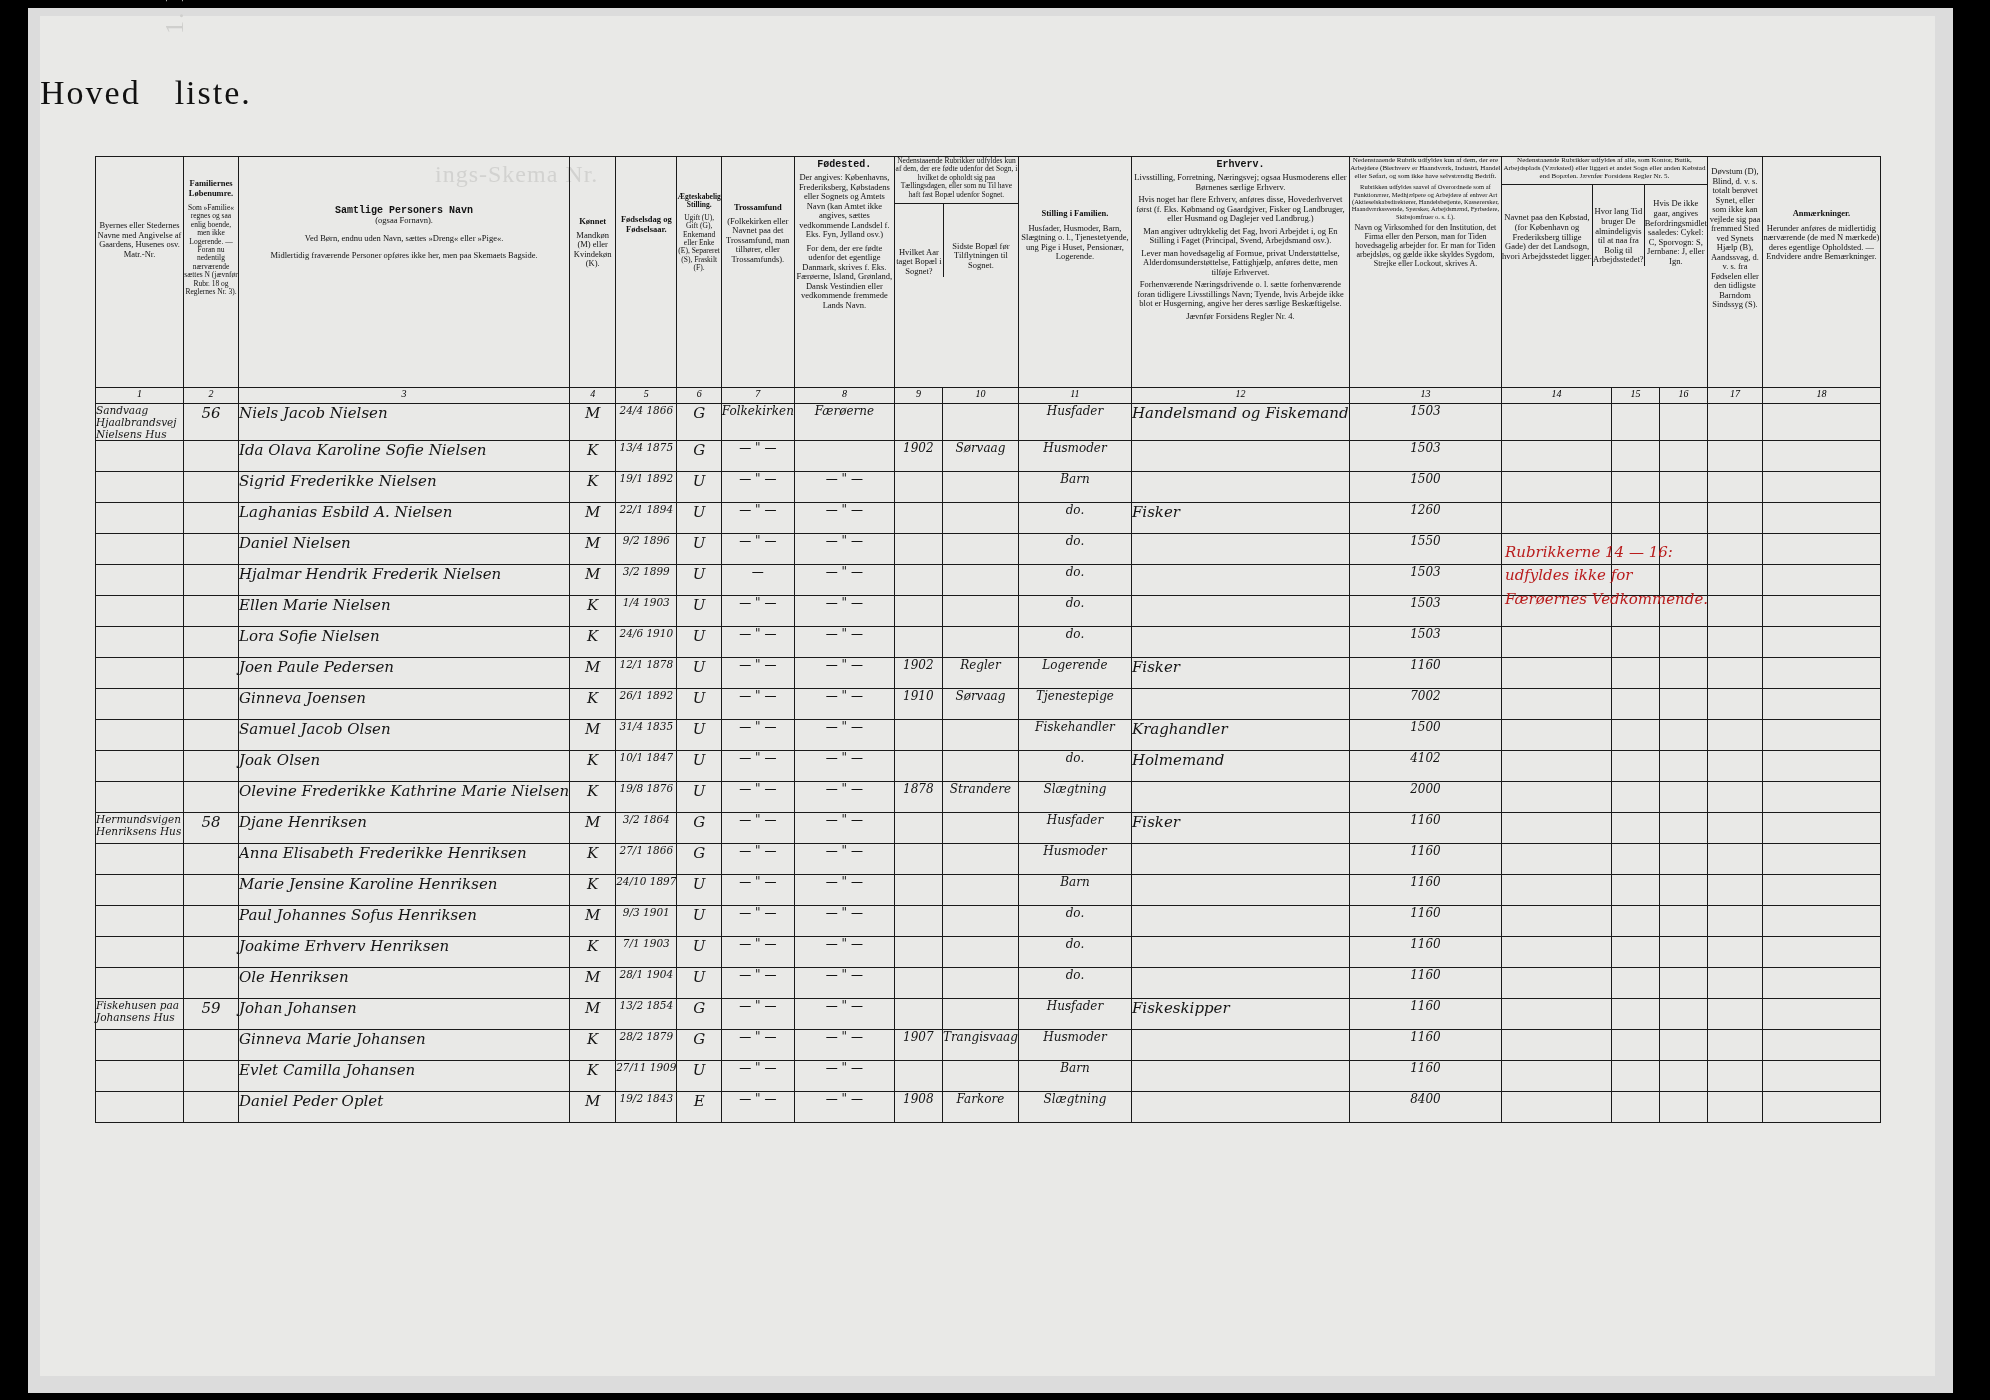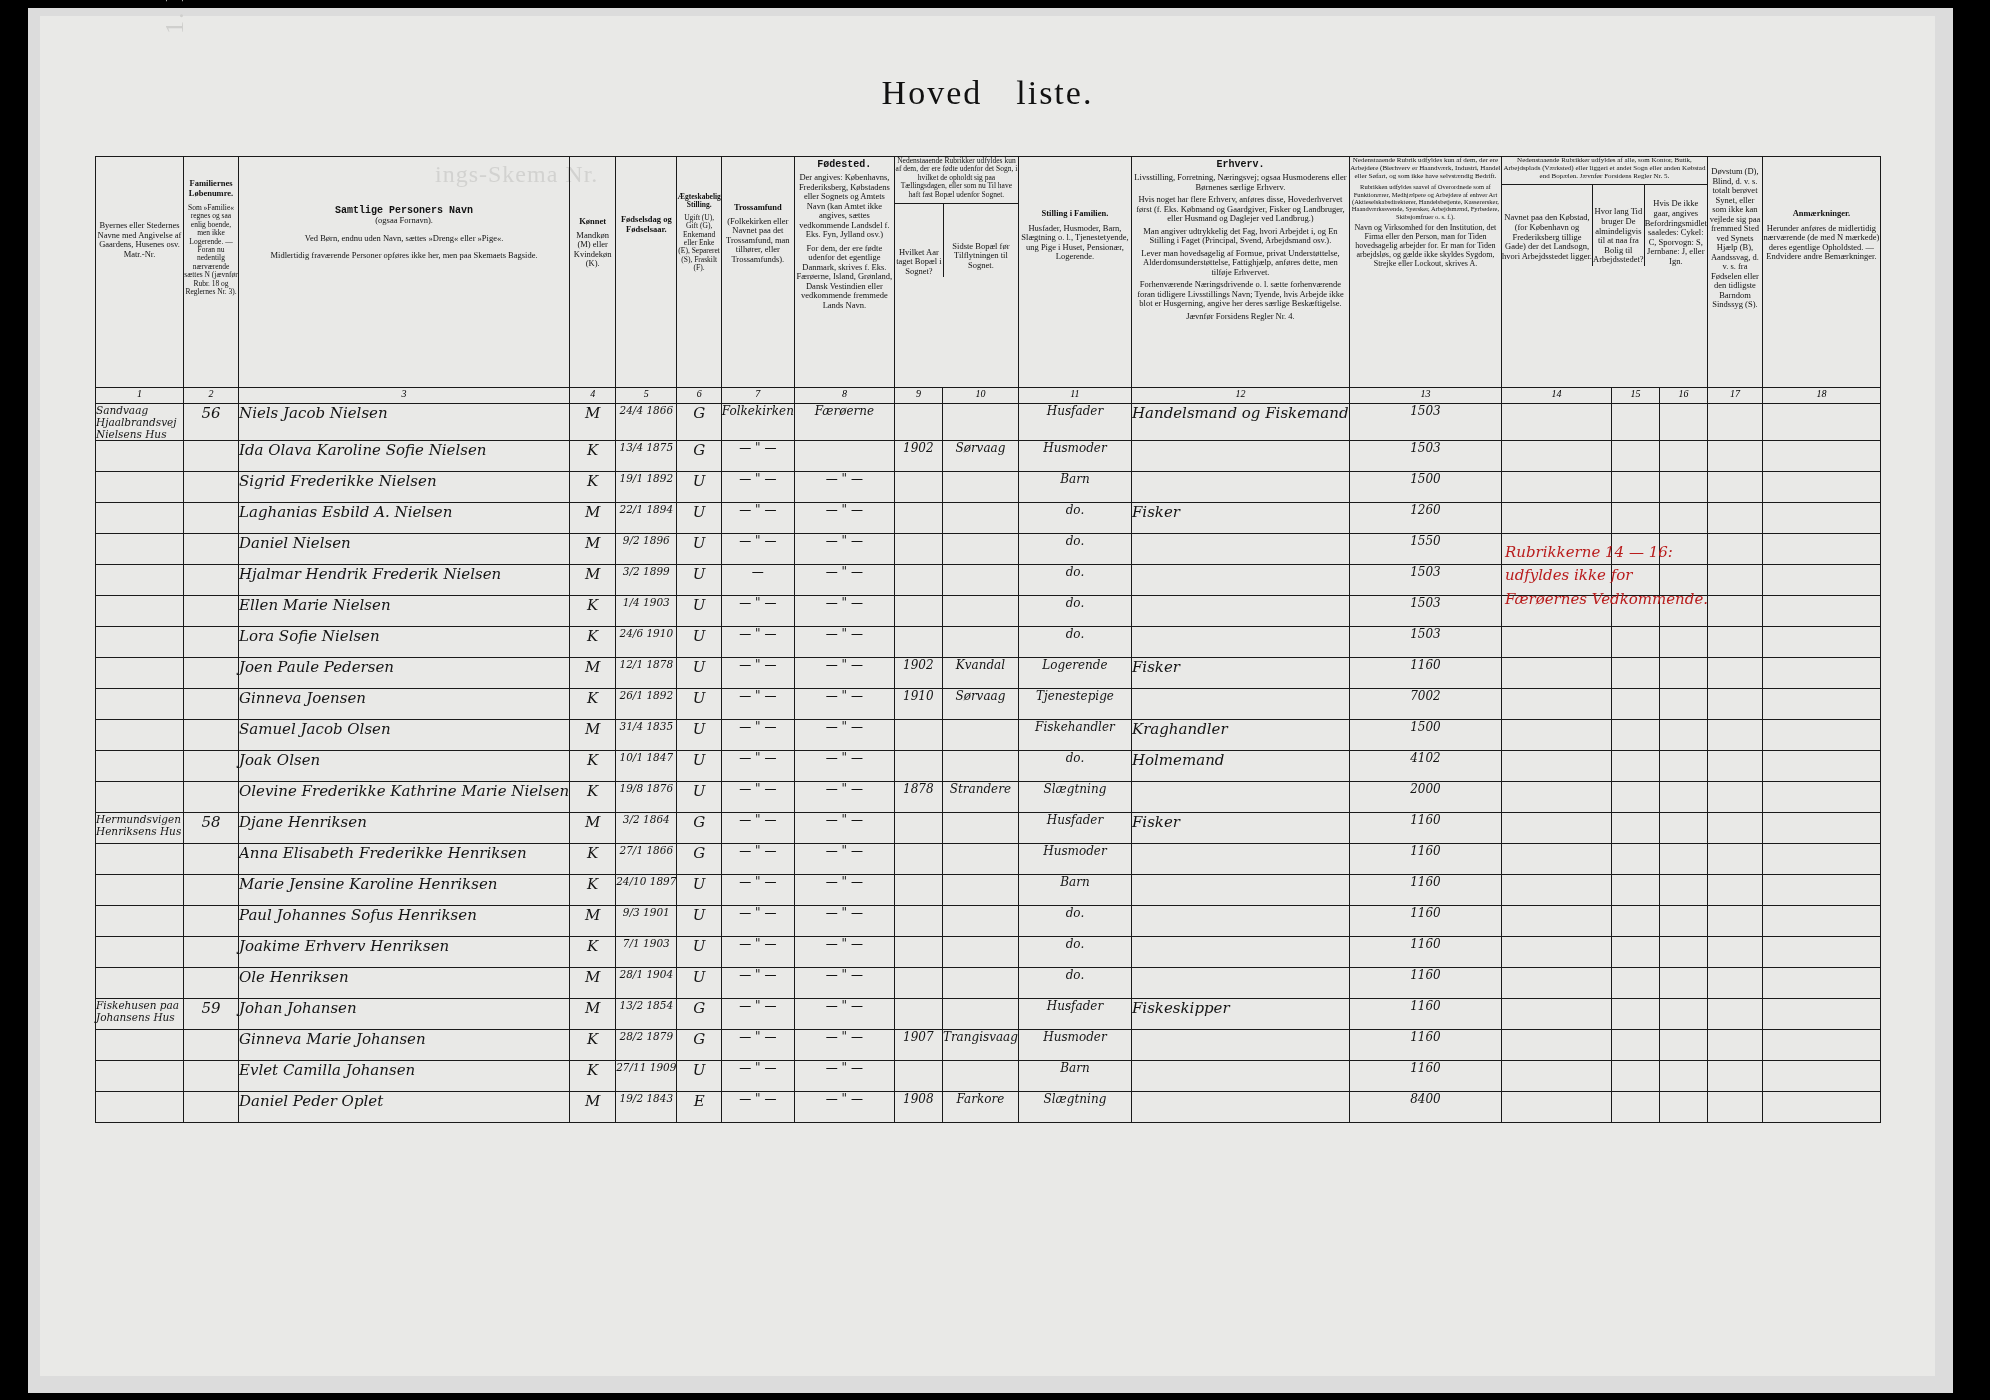--- a/index.html
+++ b/index.html
@@ -1,21 +1,21 @@
 <!DOCTYPE html>
 <html><head>
 <meta charset="utf-8">
 <style>
   html,body{margin:0;padding:0;background:#000;}
   body{width:1990px;height:1400px;font-family:"Liberation Serif",serif;overflow:hidden;}
   #page{position:relative;width:1990px;height:1400px;background:#000;}
   #sheet{position:absolute;left:28px;top:8px;width:1925px;height:1385px;background:#dcdcdc;}
   #paper{position:absolute;left:12px;top:8px;width:1895px;height:1360px;background:#e9e9e7;}
 
-  .title{position:absolute;top:58px;left:0;width:1895px;text-align:center;font-size:34px;letter-spacing:2px;color:#111;font-family:"Liberation Serif",serif;}
+  .title{position:absolute;top:58px;left:0;width:1895px;text-align:left;font-size:34px;letter-spacing:2px;color:#111;font-family:"Liberation Serif",serif;}
   .title span.gap{display:inline-block;width:34px;}
 
   table.grid{position:absolute;left:55px;top:140px;border-collapse:collapse;table-layout:fixed;}
   table.grid td,table.grid th{border:1px solid #1a1a1a;padding:0;vertical-align:top;}
   .hdr{font-size:8.5px;line-height:1.12;text-align:center;padding:3px 2px;color:#111;}
   .hdr .mid{font-size:10px;font-weight:bold;font-family:Liberation Mono, monospace;}
   .numrow td{height:15px;text-align:center;font-size:10px;font-style:italic;padding:0;}
   .rowcell{height:30px;}
   .hand{font-family:"DejaVu Serif",serif;font-style:italic;font-size:15px;color:#141414;white-space:nowrap;}
   .hand.sm{font-size:12px;}
@@ -349,21 +349,21 @@
             <tr>
               <td class="rowcell leftlabel"></td>
               <td class="rowcell hand c"></td>
               <td class="rowcell hand l">Joen Paule Pedersen</td>
               <td class="rowcell hand c">M</td>
               <td class="rowcell hand xs c">12/1 1878</td>
               <td class="rowcell hand c">U</td>
               <td class="rowcell hand sm c">— " —</td>
               <td class="rowcell hand sm c">— " —</td>
               <td class="rowcell hand sm c">1902</td>
-              <td class="rowcell hand sm c">Kvandal</td>
+              <td class="rowcell hand sm c">Regler</td>
               <td class="rowcell hand sm c">Logerende</td>
               <td class="rowcell hand l">Fisker</td>
               <td class="rowcell hand sm c">1160</td>
               <td class="rowcell hand sm c"></td>
               <td class="rowcell hand sm c"></td>
               <td class="rowcell hand sm c"></td>
               <td class="rowcell hand sm c"></td>
               <td class="rowcell hand sm c"></td>
             </tr>
             <tr>

